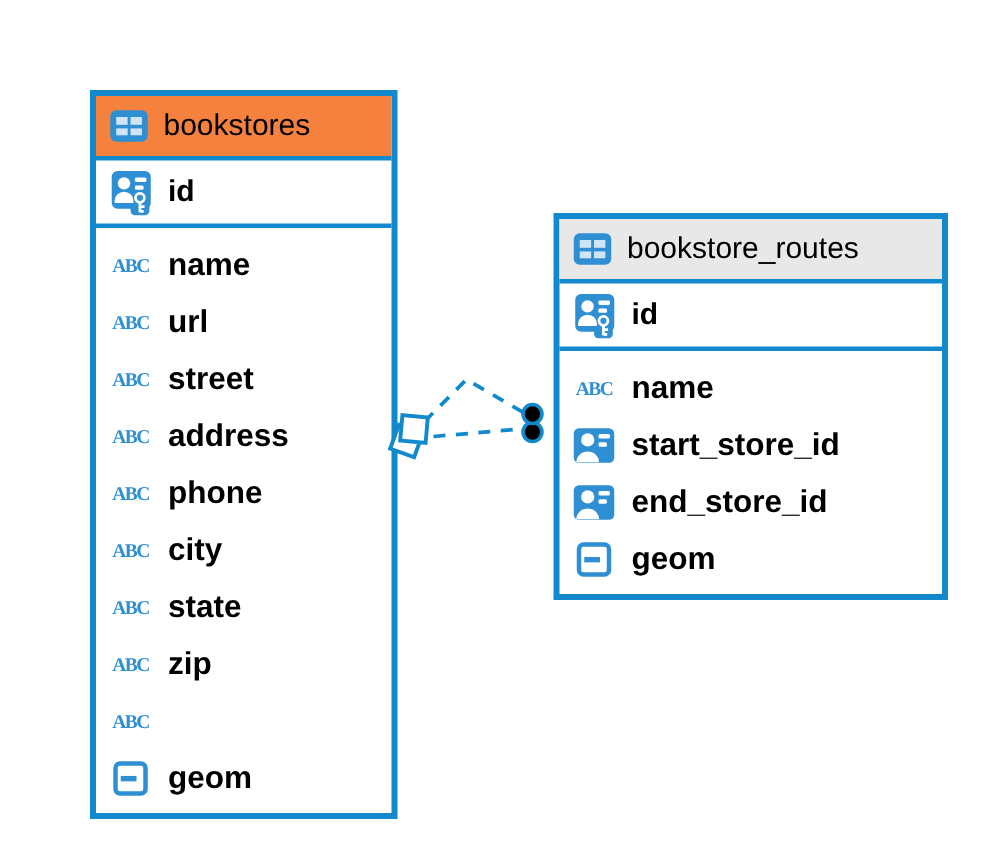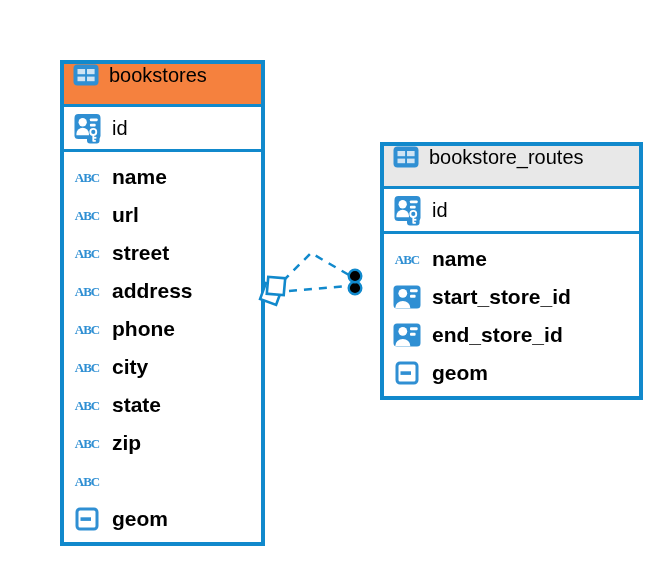--- a/index.html
+++ b/index.html
@@ -14,21 +14,21 @@
   }
   .er-table {
     position: absolute;
     background: #ffffff;
     border: 4px solid #1189cc;
     box-sizing: border-box;
   }
   .er-header {
     height: 40px;
     display: flex;
-    align-items: flex-start;
+    align-items: center;
     gap: 9px;
     padding: 0 8px;
     box-sizing: border-box;
   }
   .er-title {
     font-size: 20px;
     font-weight: 400;
     white-space: nowrap;
   }
   .pk-section {
@@ -37,21 +37,21 @@
   }
   .pk-row {
     height: 42px;
     display: flex;
     align-items: center;
     gap: 10px;
     padding: 0 8px;
   }
   .pk-name {
     font-size: 20px;
-    font-weight: 400;
+    font-weight: 700;
   }
   .fields-section { padding: 6px 0 4px 0; }
   .field-row {
     height: 38px;
     display: flex;
     align-items: center;
     gap: 10px;
     padding: 0 8px;
   }
   .field-name { font-size: 21px; font-weight: 700; white-space: nowrap; }
@@ -210,21 +210,21 @@
       <rect x="2" y="2" width="20" height="20" rx="3" fill="none" stroke="#2f8fd3" stroke-width="3"></rect>
       <rect x="5.5" y="10.3" width="10.5" height="3.6" fill="#2f8fd3"></rect>
     </svg>
   </span>
           </span>
     <span class="field-name">geom</span>
   </div>
       </div>
   </div>
 
-  <div class="er-table" style="left:380px; top:142px; width:263px;">
+  <div class="er-table" style="left:369px; top:142px; width:263px;">
     <div class="er-header" style="background: rgb(232, 232, 232);">
       <span class="icon-slot-header">
           <span>
     <svg viewBox="0 0 26 22" width="26" height="22">
       <rect x="0.5" y="0.5" width="25" height="21" rx="4" fill="#2f8fd3"></rect>
       <rect x="4.5" y="5" width="7.6" height="5.2" fill="#cfe4f4"></rect>
       <rect x="14" y="5" width="7.6" height="5.2" fill="#cfe4f4"></rect>
       <rect x="4.5" y="12.6" width="7.6" height="4.6" fill="#cfe4f4"></rect>
       <rect x="14" y="12.6" width="7.6" height="4.6" fill="#cfe4f4"></rect>
     </svg>

